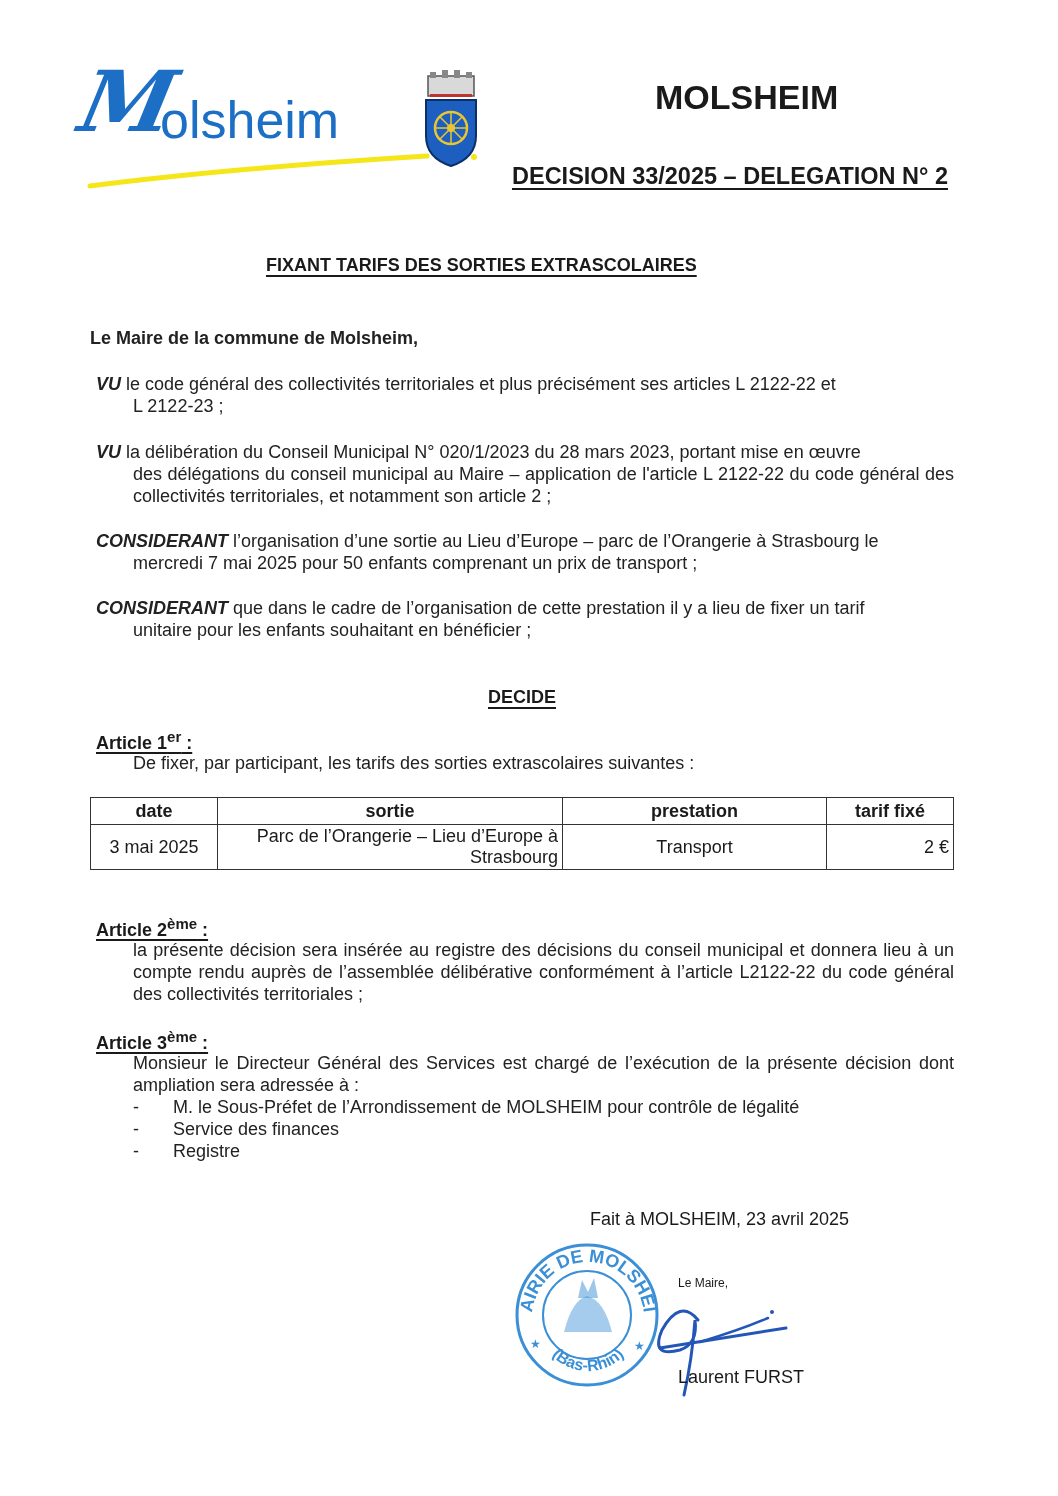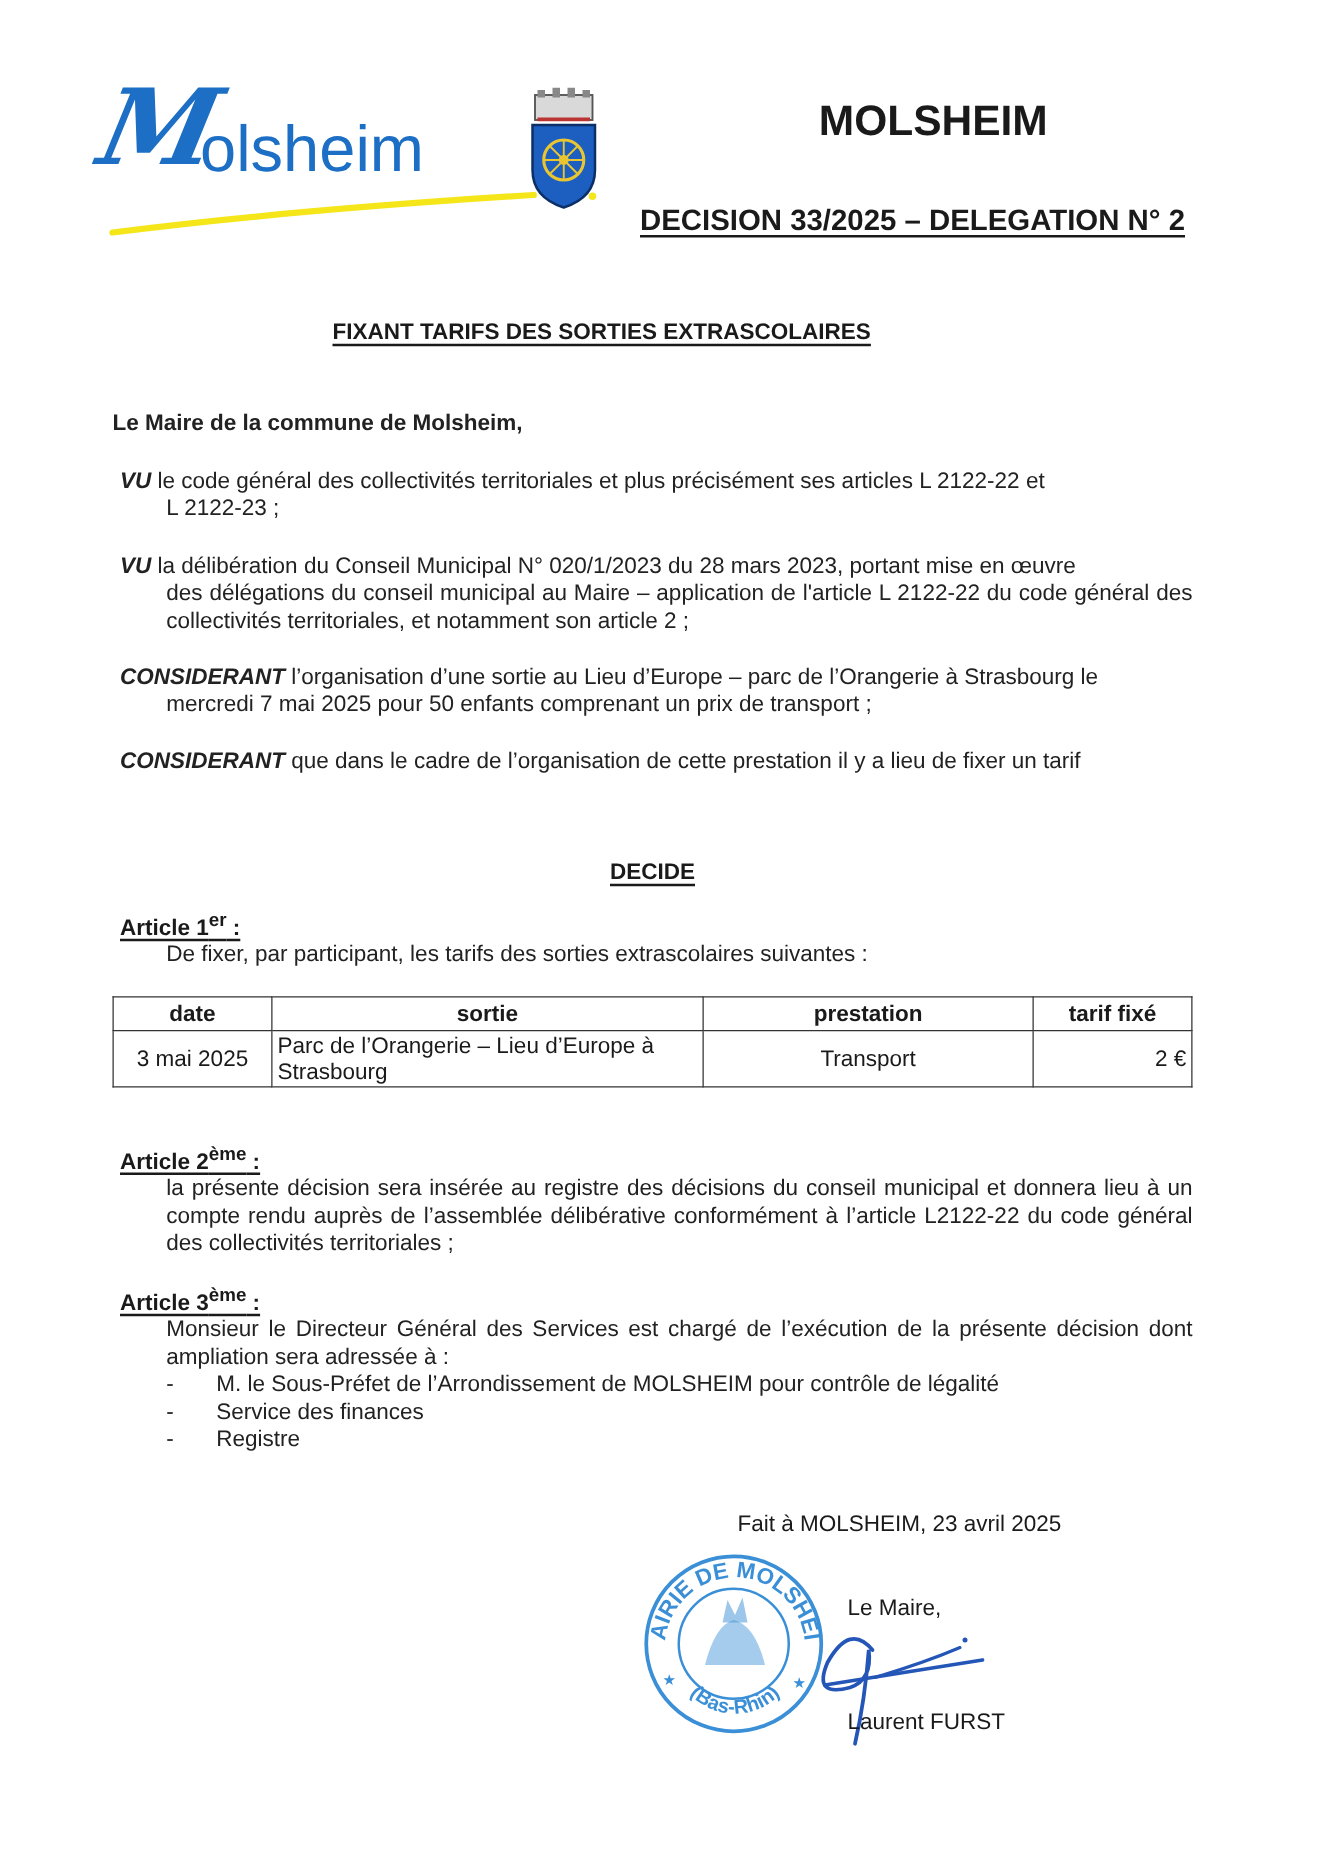--- a/index.html
+++ b/index.html
@@ -23,31 +23,31 @@
     .decide { left: 488px; top: 687px; font-size: 18px; font-weight: bold; text-decoration: underline; text-underline-offset: 4px; text-decoration-thickness: 2px; }
     .article-head { left: 96px; font-size: 18px; font-weight: bold; text-decoration: underline; text-underline-offset: 3px; text-decoration-thickness: 2px; }
     .article-head sup { font-size: 15px; }
     .article-body { left: 133px; width: 821px; text-align: justify; }
     
     table.tarifs { position: absolute; left: 90px; top: 797px; width: 864px; border-collapse: collapse; font-size: 18px; }
     table.tarifs th, table.tarifs td { border: 1.5px solid #333; padding: 0 4px; }
     table.tarifs th { font-weight: bold; height: 26px; text-align: center; }
     table.tarifs td { height: 44px; line-height: 21px; vertical-align: middle; }
     .c-date { width: 118px; text-align: center; }
-    .c-sortie { width: 336px; text-align: left; }
+    .c-sortie { width: 336px; text-align: right; }
     .c-prest { width: 255px; text-align: center; }
     .c-tarif { text-align: right; }
     
     .list { left: 133px; }
     .list-item { display: flex; height: 22px; }
     .list-dash { width: 40px; }
     
     .fait { left: 590px; top: 1209px; font-size: 18px; }
     .stamp { left: 512px; top: 1240px; }
-    .le-maire { left: 678px; top: 1276px; font-size: 18px; }
+    .le-maire { left: 678px; top: 1276px; font-size: 12px; }
     .sig-name { left: 678px; top: 1367px; font-size: 18px; }
     .signature { left: 640px; top: 1290px; }
   </style>
 </head>
 <body>
 
 <div class="abs logo">
   <svg class="abs logo-swoosh" width="420" height="140">
     <path d="M8 126 Q 150 108 345 96" stroke="#f5e61a" stroke-width="5" fill="none" stroke-linecap="round"></path>
     <circle cx="392" cy="97" r="3" fill="#f5e61a"></circle>
@@ -85,20 +85,21 @@
   <span class="indent">des délégations du conseil municipal au Maire – application de l'article L 2122-22 du code général des collectivités territoriales, et notamment son article 2 ;</span>
 </div>
 <div class="abs para clause" style="top:530px;">
   <span class="kw">CONSIDERANT</span>
   <span>l’organisation d’une sortie au Lieu d’Europe – parc de l’Orangerie à Strasbourg le</span>
   <span class="indent">mercredi 7 mai 2025 pour 50 enfants comprenant un prix de transport ;</span>
 </div>
 <div class="abs para clause" style="top:597px;">
   <span class="kw">CONSIDERANT</span>
   <span>que dans le cadre de l’organisation de cette prestation il y a lieu de fixer un tarif</span>
+  <span class="indent">unitaire pour les enfants souhaitant en bénéficier ;</span>
 </div>
 
 <div class="abs decide">DECIDE</div>
 
 <div class="abs article-head" style="top:728px;">
   <span>Article 1</span><sup>er</sup><span> :</span>
 </div>
 <div class="abs para article-body" style="top:752px;">De fixer, par participant, les tarifs des sorties extrascolaires suivantes :</div>
 
 <table class="tarifs">

